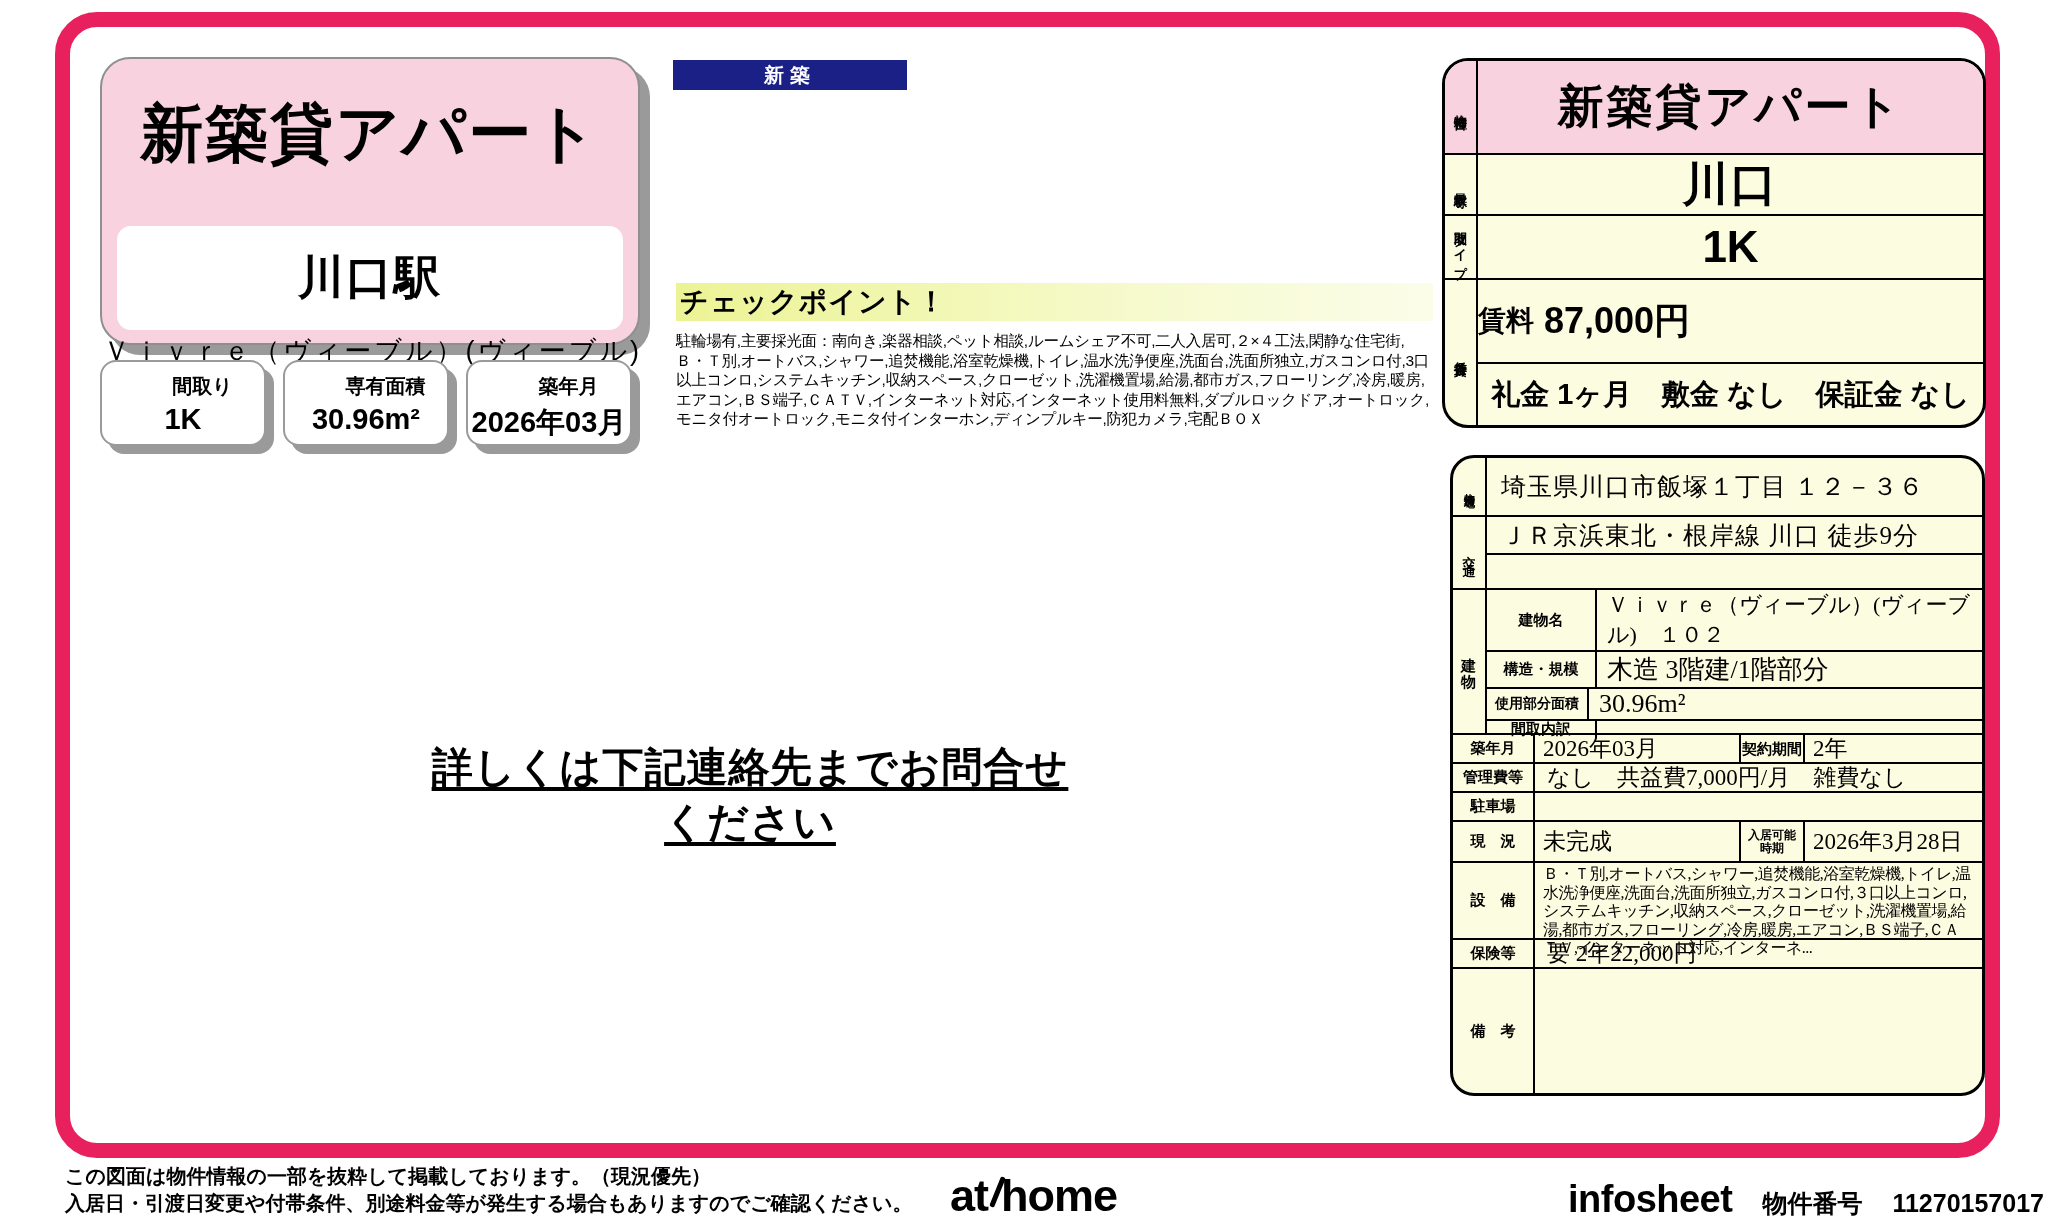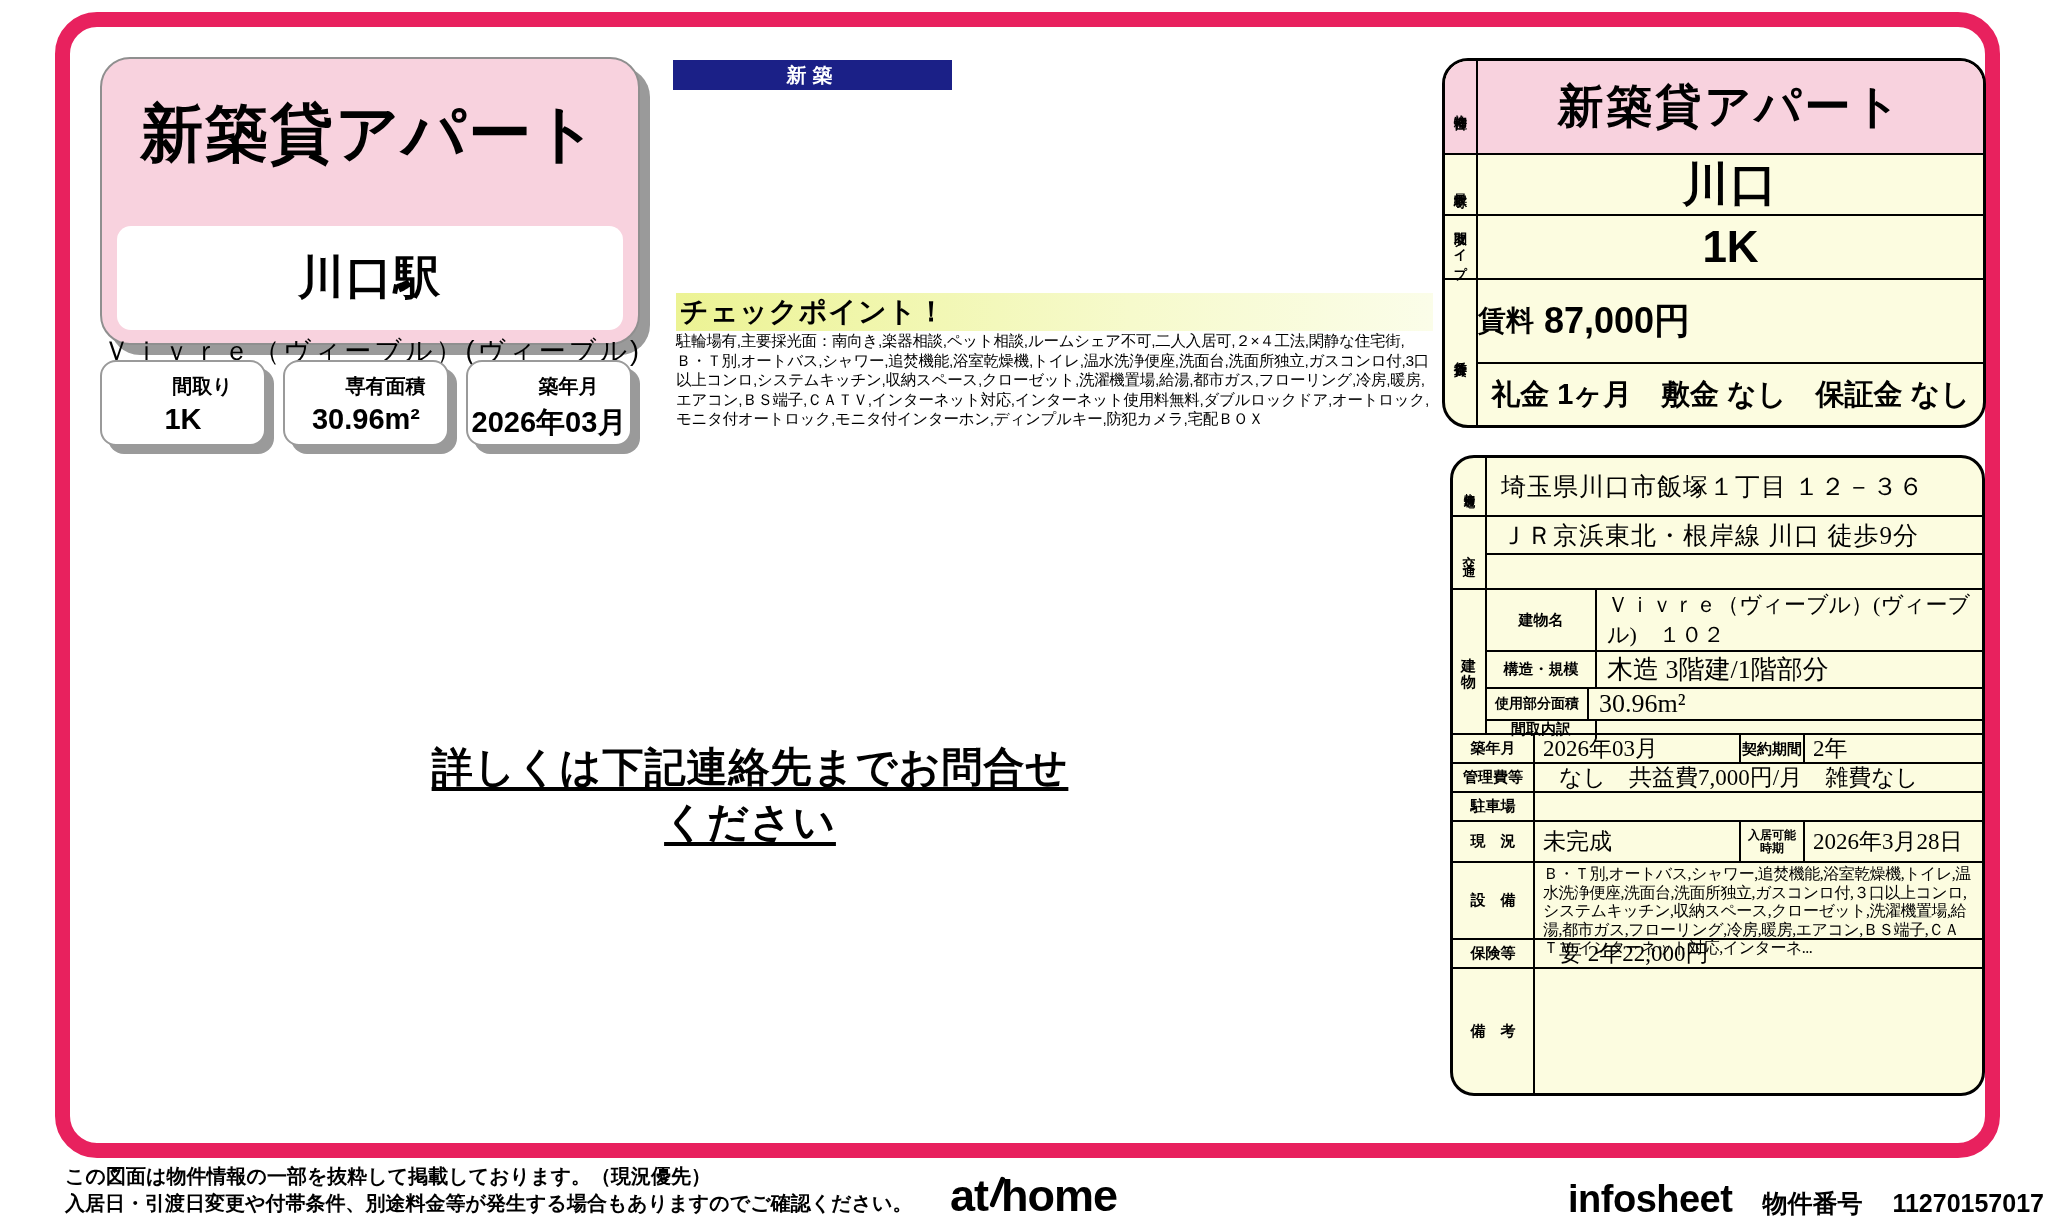--- a/index.html
+++ b/index.html
@@ -20,24 +20,24 @@
   .station-text { font-size:46px; font-weight:bold; letter-spacing:2px; }
   .building-line { position:absolute; left:103px; top:333px; width:560px; font-size:27px; letter-spacing:3px; }
 
   .info-boxes { position:absolute; left:100px; top:360px; display:flex; gap:17px; }
   .info-box { width:166px; height:86px; background:#fff; border:2px solid #9a9a9a; border-radius:16px;
               box-shadow:8px 8px 0 #9a9a9a; text-align:center; }
   .info-box .lbl { font-size:20px; font-weight:bold; margin-top:11px;padding-left:39px; }
   .info-box .val { font-size:29px; font-weight:bold; margin-top:3px; }
 
   
-  .badge { position:absolute; left:673px; top:60px; width:279px; height:30px; background:#1b2087;
+  .badge { position:absolute; left:673px; top:60px; width:234px; height:30px; background:#1b2087;
            color:#fff; font-size:20px; font-weight:bold; letter-spacing:6px;
            display:flex; align-items:center; justify-content:center; }
-  .cp-head { position:absolute; left:676px; top:293px; width:757px; height:38px;
+  .cp-head { position:absolute; left:676px; top:283px; width:757px; height:38px;
              background:linear-gradient(90deg,#ecf394 0%,#f6facc 60%,#fbfde9 100%);
              display:flex; align-items:flex-start; }
   .cp-head span { font-size:28px; font-weight:bold; letter-spacing:1px; padding-left:4px; }
   .cp-body { position:absolute; left:676px; top:331px; width:757px; font-size:15.5px;
              line-height:19.6px; letter-spacing:-0.3px; }
   .inquiry { position:absolute; left:430px; top:740px; width:640px; text-align:center;
              font-size:41px; font-weight:bold; text-decoration:underline; text-underline-offset:6px; letter-spacing:1px; }
 
   
   .t1 { position:absolute; left:1442px; top:58px; width:544px; height:370px;
@@ -87,21 +87,21 @@
   .blab.small { font-size:14px; width:102px; padding:0 6px; }
   .bval { flex:1; display:flex; align-items:center; padding-left:10px; font-size:22px; }
   .bval.big { font-size:26px; }
   .d-built,.d-fees,.d-park,.d-ins { height:29px; }
   .d-status { height:41px; }
   .cell-mid { width:206px; border-right:2px solid #000; display:flex; align-items:center; padding-left:8px; font-size:23px; flex-shrink:0; }
   .cell-lab2 { width:64px; border-right:2px solid #000; display:flex; align-items:center; justify-content:center; flex-shrink:0;
                font-family:"Liberation Sans",sans-serif; font-size:15px; font-weight:bold; text-align:center; line-height:1.05; }
   .cell-lab2.tiny { font-size:12px; padding:0 2px; }
   .cell-val2 { flex:1; display:flex; align-items:center; padding-left:8px; font-size:23px; }
-  .fullval { flex:1; display:flex; align-items:center; padding-left:24px; font-size:23px; }
+  .fullval { flex:1; display:flex; align-items:center; padding-left:12px; font-size:23px; }
   .d-equip { height:77px; }
   .d-equip .txt { flex:1; font-size:16px; line-height:18.6px; padding:2px 8px; letter-spacing:-0.5px; }
   .d-notes { flex:1; }
   .d-notes .txt { flex:1; font-size:19px; line-height:23px; padding:4px 10px 0 10px; }
 
   
   .disc1 { position:absolute; left:65px; top:1163px; font-size:20px; font-weight:bold; }
   .disc2 { position:absolute; left:65px; top:1190px; font-size:20px; font-weight:bold; }
   .logo { position:absolute; left:950px; top:1170px; display:flex; align-items:center; font-size:45px; font-weight:bold; letter-spacing:-1px; }
   .logo .slash { width:5px; height:32px; background:#000; transform:rotate(22deg); margin:-8px 1px 0 7px; border-radius:2px; }

